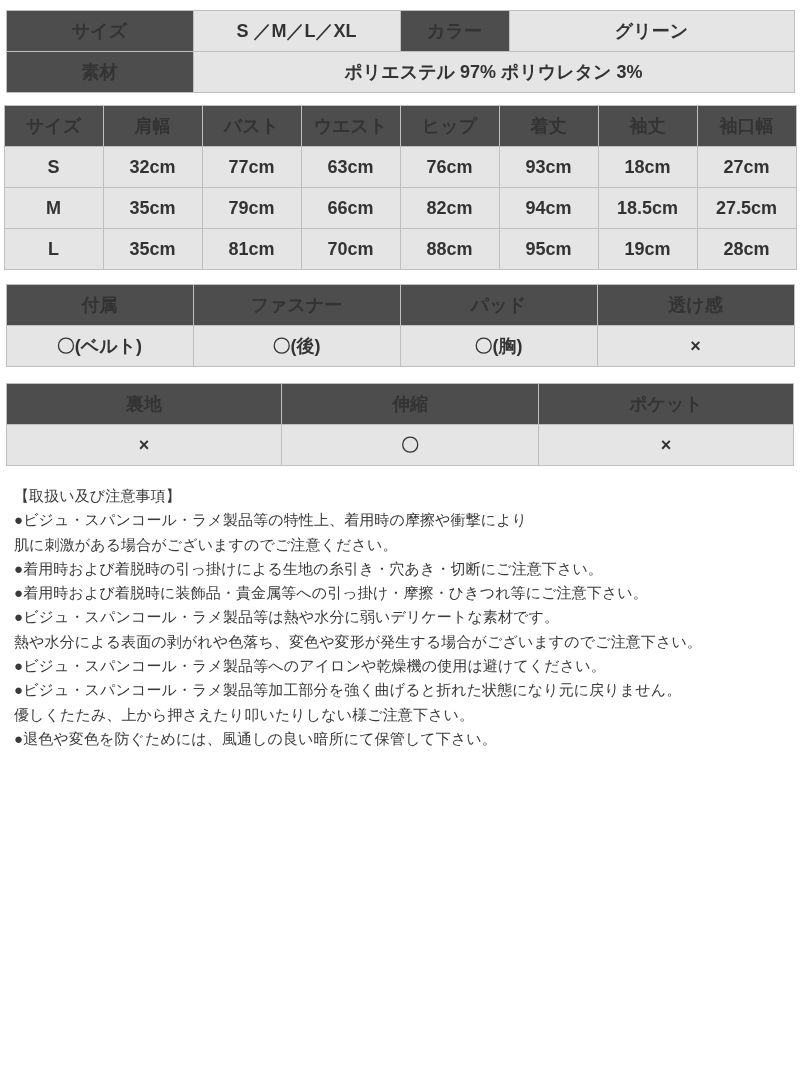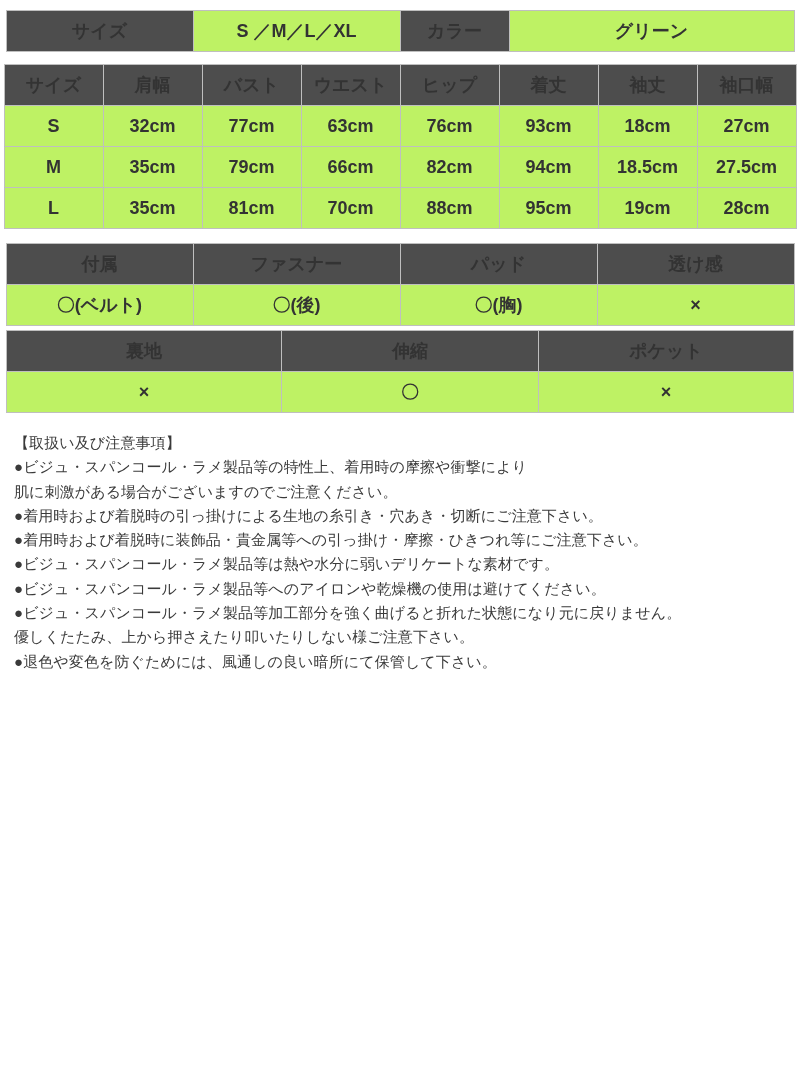--- a/index.html
+++ b/index.html
@@ -42,37 +42,37 @@
     white-space: nowrap;
     overflow: hidden;
   }
   
   .dark {
     background: #4d4d4d;
     color: #ffffff;
     border-color: #4d4d4d;
   }
   .white {
-    background: #bef264;
+    background: #e5e5e5;
     color: #333333;
   }
 
   
   #spec-table { margin-top: 10px; }
   #spec-table td { height: 40px; line-height: 40px; }
 
   
   #size-table { margin-top: 12px; }
   #size-table td, #size-table th { height: 40px; line-height: 40px; }
   #size-table th { font-size: 18px; }
 
   
   #attr-table { margin-top: 14px; }
   #attr-table td { height: 40px; line-height: 40px; }
-  #attr-table2 { margin-top: 4px; }
+  #attr-table2 { margin-top: 16px; }
   #attr-table2 td { height: 40px; line-height: 40px; }
 
   .notes {
     margin: 18px 0 0 14px;
     font-size: 15px;
     line-height: 1.62;
     color: #3a3a3a;
     letter-spacing: 0.1px;
   }
   .notes .line { white-space: nowrap; }
@@ -83,20 +83,24 @@
 
 <div class="page">
 
   <table class="tbl" id="spec-table">
     <tbody>
       <tr>
         <td class="dark" style="width:186px">サイズ</td>
         <td class="white" style="width:206px">S ／M／L／XL</td>
         <td class="dark" style="width:108px">カラー</td>
         <td class="white" style="width:284px">グリーン</td>
+      </tr>
+      <tr>
+        <td class="dark" style="width:186px">素材</td>
+        <td class="white" colspan="3">ポリエステル 97% ポリウレタン 3%</td>
       </tr>
     </tbody>
   </table>
 
   <table class="tbl" id="size-table">
     <thead>
       <tr>
         <th class="dark" style="width:98px">サイズ</th>
         <th class="dark" style="width:98px">肩幅</th>
         <th class="dark" style="width:98px">バスト</th>
@@ -173,19 +177,20 @@
     </tbody>
   </table>
 
   <div class="notes">
     <div class="line title">【取扱い及び注意事項】</div>
     <div class="line">●ビジュ・スパンコール・ラメ製品等の特性上、着用時の摩擦や衝撃により</div>
     <div class="line">肌に刺激がある場合がございますのでご注意ください。</div>
     <div class="line">●着用時および着脱時の引っ掛けによる生地の糸引き・穴あき・切断にご注意下さい。</div>
     <div class="line">●着用時および着脱時に装飾品・貴金属等への引っ掛け・摩擦・ひきつれ等にご注意下さい。</div>
     <div class="line">●ビジュ・スパンコール・ラメ製品等は熱や水分に弱いデリケートな素材です。</div>
+    <div class="line">熱や水分による表面の剥がれや色落ち、変色や変形が発生する場合がございますのでご注意下さい。</div>
     <div class="line">●ビジュ・スパンコール・ラメ製品等へのアイロンや乾燥機の使用は避けてください。</div>
     <div class="line">●ビジュ・スパンコール・ラメ製品等加工部分を強く曲げると折れた状態になり元に戻りません。</div>
     <div class="line">優しくたたみ、上から押さえたり叩いたりしない様ご注意下さい。</div>
     <div class="line">●退色や変色を防ぐためには、風通しの良い暗所にて保管して下さい。</div>
   </div>
 
 </div>
 
 </body></html>

